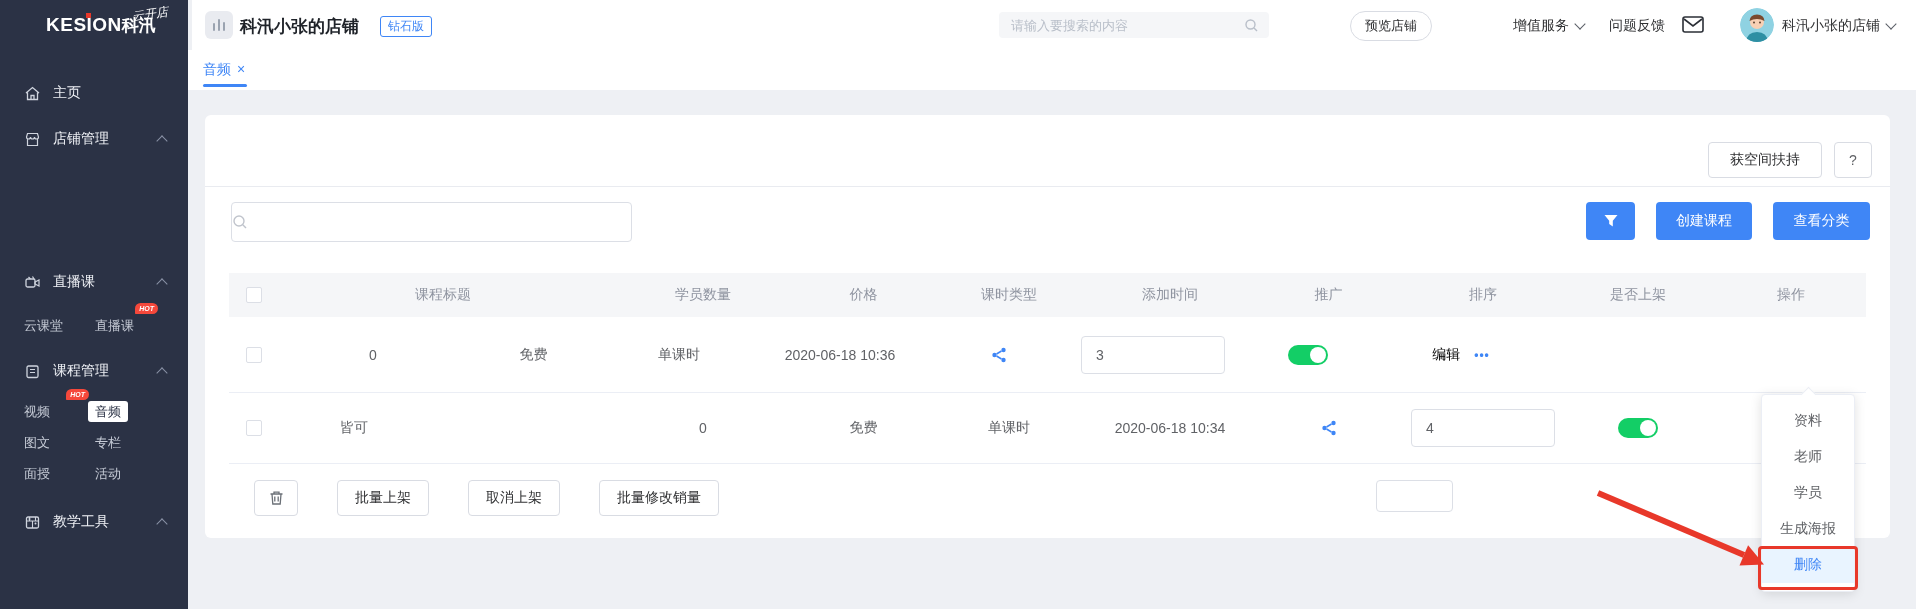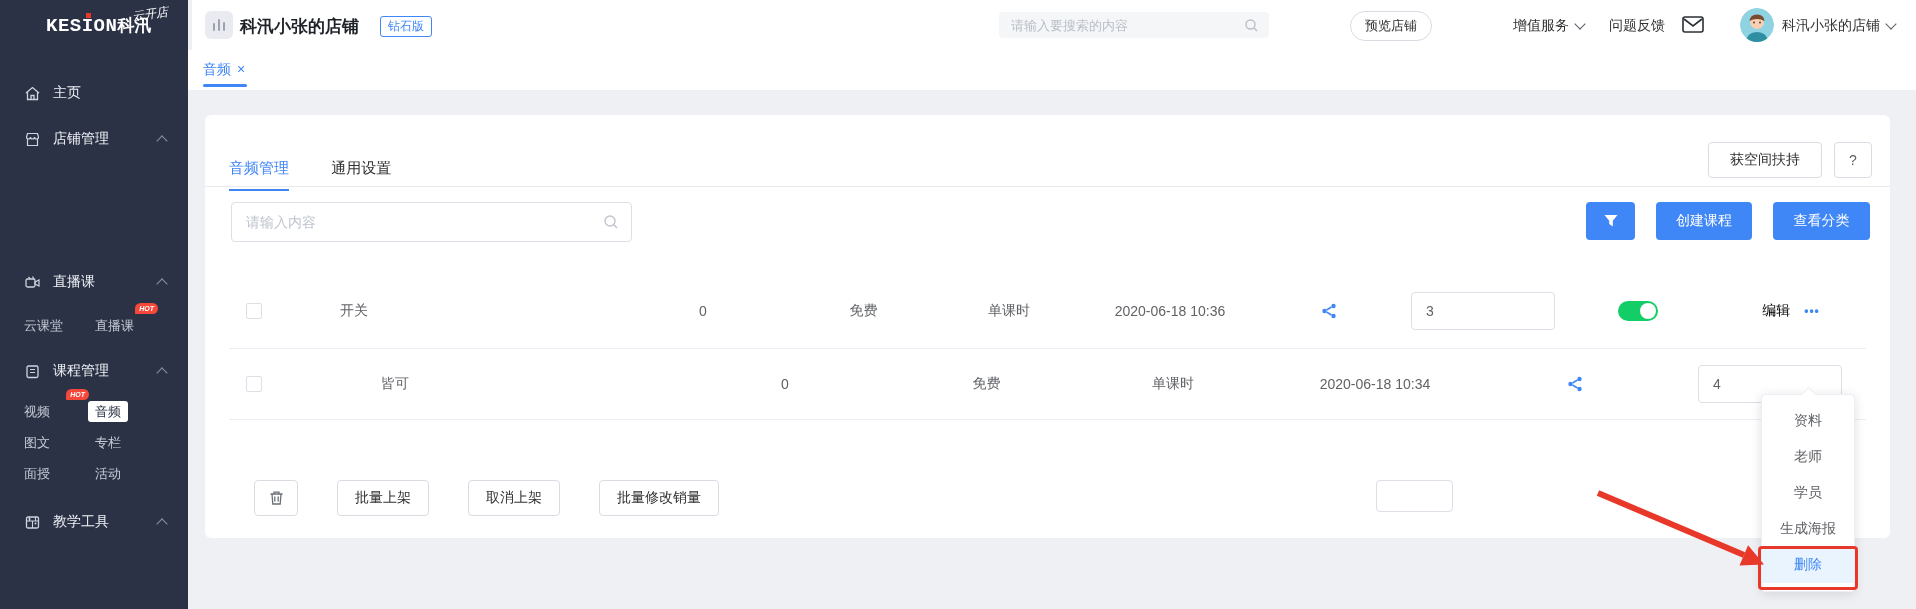--- a/index.html
+++ b/index.html
@@ -1,20 +1,20 @@
 <!DOCTYPE html>
 <html><head>
 <meta charset="utf-8">
 <style>
   html,body{margin:0;padding:0;width:1916px;height:609px;overflow:hidden;}
   body{position:relative;background:#eef0f4;font-family:"Liberation Sans","DejaVu Sans",sans-serif;color:#303133;}
   
   .sidebar{position:absolute;left:0;top:0;width:188px;height:609px;background:#2b3245;z-index:2;}
   .logo{position:absolute;left:46px;top:14px;white-space:nowrap;}
-  .logo .brand{color:#fff;font-weight:bold;font-size:19px;letter-spacing:.5px;font-family:Liberation Mono, monospace;}
+  .logo .brand{color:#fff;font-weight:bold;font-size:19px;letter-spacing:.5px;}
   .logo .brand-cn{color:#fff;font-weight:bold;font-size:17px;}
   .logo .idot{position:absolute;left:40px;top:-1px;width:5px;height:5px;background:#e8382a;}
   .logo .script{position:absolute;left:86px;top:-8px;color:#fff;font-size:12px;font-style:italic;transform:rotate(-8deg);font-family:"DejaVu Serif",serif;}
   .s-home,.s-head{position:absolute;left:24px;display:flex;align-items:center;color:#eef0f5;font-size:14px;cursor:pointer;}
   .s-ico{width:17px;height:17px;margin-right:12px;flex:none;}
   .chev{width:7px;height:7px;border-top:1.5px solid #8a92a6;border-right:1.5px solid #8a92a6;transform:rotate(-45deg);position:absolute;left:134px;top:7px;}
   .s-links{position:absolute;left:24px;width:152px;display:grid;grid-template-columns:71px 1fr;row-gap:13px;}
   .s-link{position:relative;color:#c6cbd6;font-size:13px;text-decoration:none;cursor:pointer;white-space:nowrap;}
   .hot{position:absolute;top:-14px;right:6px;background:#f5483b;color:#fff;font-size:7px;font-weight:bold;padding:2px 4px;border-radius:7px 7px 7px 1px;line-height:1;}
   .hot2{right:18px;}
@@ -52,21 +52,21 @@
   .c-search input::placeholder{color:#bfc4cd;}
   .c-search svg{margin-right:12px;flex:none;}
   .btn-blue{position:absolute;top:87px;height:38px;background:#3f86f6;border:none;border-radius:4px;color:#fff;font-size:14px;display:flex;align-items:center;justify-content:center;cursor:pointer;}
   .filter-btn{left:1381px;width:49px;}
   .create-btn{left:1451px;width:96px;}
   .cat-btn{left:1568px;width:97px;}
   
   .table{position:absolute;left:24px;top:158px;width:1637px;font-size:14px;}
   .t-head{display:flex;height:44px;background:#f5f6f8;color:#8f94a0;align-items:center;}
   .t-row{display:flex;align-items:center;border-bottom:1px solid #ebeef5;color:#606266;}
-  .r1{height:75px;} .r2{height:70px;gap:41px;}
+  .r1{height:75px;} .r2{height:70px;}
   .cell{display:flex;align-items:center;justify-content:center;flex:none;}
   .c0{width:49px;} .c1{width:330px;justify-content:flex-start;padding-left:62px;box-sizing:border-box;}
   .c2{width:190px;} .c3{width:131px;} .c4{width:160px;} .c5{width:162px;} .c6{width:155px;}
   .c7{width:154px;} .c8{width:156px;} .c9{width:150px;}
   .checkbox{width:14px;height:14px;border:1px solid #dcdfe6;border-radius:2px;background:#fff;cursor:pointer;}
   .sort-input{width:128px;height:36px;border:1px solid #dcdfe6;border-radius:4px;font-size:14px;color:#606266;padding:0 0 0 14px;outline:none;font-family:inherit;}
   .switch{width:40px;height:20px;border-radius:10px;background:#13ce66;position:relative;cursor:pointer;}
   .switch::after{content:"";position:absolute;right:2px;top:2px;width:16px;height:16px;background:#fff;border-radius:50%;}
   .edit-link{color:#000000;cursor:pointer;}
   .more-dots{color:#3f86f6;cursor:pointer;margin-left:14px;letter-spacing:1px;font-size:12px;font-weight:bold;}
@@ -192,52 +192,60 @@
   <div class="h-link" style="left:1590px"><span>科汛小张的店铺</span><i class="cdown"></i></div>
 </div>
 
 <div class="tabstrip">
   <span class="ts-tab">音频</span>
   <span class="ts-close">×</span>
   <span class="ts-line"></span>
 </div>
 
 <div class="card">
-  <div class="ctabs">
-    <span class="ctab on">音频管理</span>
-    <span class="ctab">通用设置</span>
-  </div>
   <div class="ctabs-line"></div>
 
   <div class="btn-plain support-btn">获空间扶持</div>
   <div class="btn-plain help-btn">?</div>
 
   <div class="c-search">
-    <input type="text" placeholder="请输入内容" style="">
     <svg width="16" height="16" viewBox="0 0 16 16">
         <circle cx="7" cy="7" r="5" fill="none" stroke="#c0c4cc" stroke-width="1.4"></circle>
         <path d="M10.8 10.8 L14 14" stroke="#c0c4cc" stroke-width="1.4"></path>
       </svg>
   </div>
 
   <button class="btn-blue filter-btn">
     <svg width="16" height="16" viewBox="0 0 16 16">
         <path d="M1.5 2 H14.5 L9.8 7.8 V13.5 L6.2 11 V7.8 Z" fill="#fff"></path>
       </svg>
   </button>
   <button class="btn-blue create-btn">创建课程</button>
   <button class="btn-blue cat-btn">查看分类</button>
 
   <div class="table">
+    <div class="t-head">
+      <div class="cell c0">
+          <span class="checkbox"></span>
+        </div>
+      <div class="cell c1" style="justify-content:center;padding-left:0">课程标题</div>
+      <div class="cell c2">学员数量</div>
+      <div class="cell c3">价格</div>
+      <div class="cell c4">课时类型</div>
+      <div class="cell c5">添加时间</div>
+      <div class="cell c6">推广</div>
+      <div class="cell c7">排序</div>
+      <div class="cell c8">是否上架</div>
+      <div class="cell c9">操作</div>
+    </div>
 
     <div class="t-row r1">
       <div class="cell c0">
           <span class="checkbox"></span>
         </div>
-      <div class="cell c1">开关</div>
       <div class="cell c2">0</div>
       <div class="cell c3">免费</div>
       <div class="cell c4">单课时</div>
       <div class="cell c5">2020-06-18 10:36</div>
       <div class="cell c6">
         <svg width="16" height="16" viewBox="0 0 16 16" style="cursor:pointer">
             <circle cx="12.5" cy="3" r="2.2" fill="#3f86f6"></circle>
             <circle cx="3.5" cy="8" r="2.2" fill="#3f86f6"></circle>
             <circle cx="12.5" cy="13" r="2.2" fill="#3f86f6"></circle>
             <path d="M5.5 7 L10.5 4 M5.5 9 L10.5 12" stroke="#3f86f6" stroke-width="1.5"></path>

